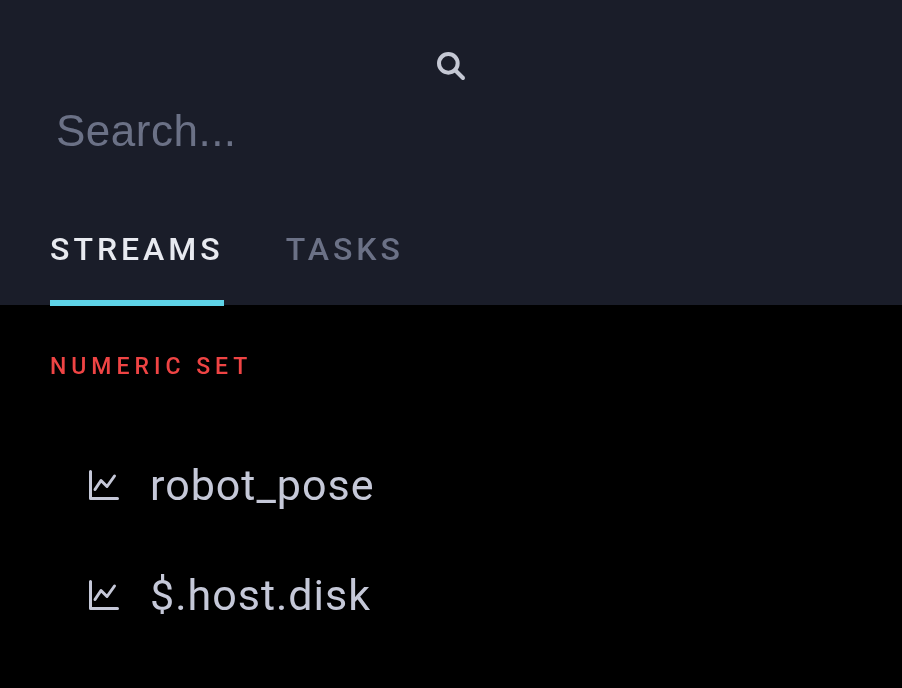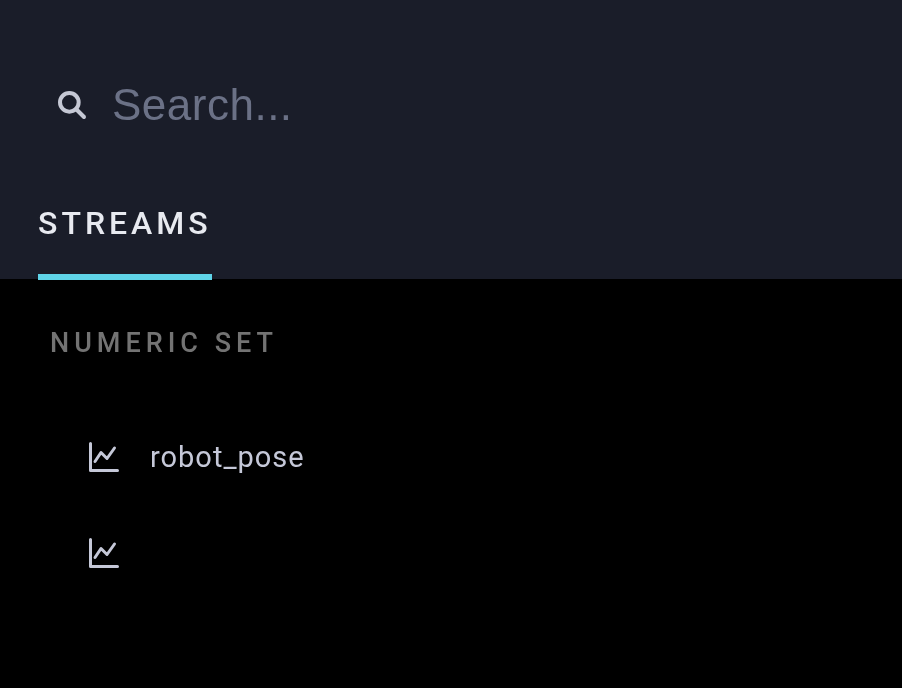--- a/index.html
+++ b/index.html
@@ -14,22 +14,23 @@
       height: 688px;
       overflow: hidden;
     }
     .header {
       background: #1a1d29;
       padding: 0;
     }
     .search-container {
       display: flex;
       align-items: center;
-      padding: 80px 56px 50px 56px;
+      padding: 50px 56px 50px 56px;
       gap: 24px;
+      flex-direction: column;
     }
     .search-icon-wrapper {
       display: flex;
       align-items: center;
       justify-content: center;
     }
     .search-input {
       background: transparent;
       border: none;
       outline: none;
@@ -38,21 +39,21 @@
       font-weight: 400;
       width: 100%;
       letter-spacing: 0.5px;
     }
     .search-input::placeholder {
       color: #6b7186;
     }
     .tabs {
       display: flex;
       gap: 62px;
-      padding: 0 38px;
+      padding: 0 50px;
     }
     .tab {
       font-size: 32px;
       font-weight: 500;
       letter-spacing: 4px;
       padding: 24px 0 32px 0;
       cursor: pointer;
       color: #6b7186;
       border-bottom: 6px solid transparent;
       margin-bottom: -1px;
@@ -62,40 +63,40 @@
       border-bottom-color: #5fd4e8;
     }
     .tab.secondary {
       color: #b8bed0;
     }
     .content {
       background: #000;
       padding: 48px 50px;
     }
     .section-header {
-      font-size: 27px;
+      font-size: 23px;
       font-weight: 500;
       letter-spacing: 5px;
-      color: #737373;
+      color: #ef4444;
       margin-bottom: 50px;
     }
     .list-item {
       display: flex;
       align-items: center;
       gap: 28px;
       padding: 30px 0 30px 36px;
       cursor: pointer;
     }
     .chart-icon-wrapper {
       display: flex;
       align-items: center;
       justify-content: center;
     }
     .item-label {
-      font-size: 29px;
+      font-size: 43px;
       color: #c5c8d8;
       font-weight: 400;
       letter-spacing: 1px;
     }
   </style>
 </head>
 <body>
 
 <div class="header">
   <div class="search-container">
@@ -103,20 +104,23 @@
       <svg width="32" height="32" viewBox="0 0 24 24" fill="none" stroke="#c5c8d4" stroke-width="3" stroke-linecap="round" stroke-linejoin="round">
         <circle cx="10" cy="10" r="7"></circle>
         <line x1="21" y1="21" x2="15" y2="15"></line>
       </svg>
     </span>
     <input type="text" class="search-input" placeholder="Search..." style="">
   </div>
   <div class="tabs">
     <div class="tab active">
       <span>STREAMS</span>
+    </div>
+    <div class="tab">
+      <span>TASKS</span>
     </div>
   </div>
 </div>
 
 <div class="content">
   <div class="section-header">NUMERIC SET</div>
 
   <div class="list-item">
     <span class="chart-icon-wrapper">
       <svg width="36" height="36" viewBox="0 0 24 24" fill="none" stroke="#c5c8d8" stroke-width="2" stroke-linecap="round" stroke-linejoin="round">
@@ -128,14 +132,15 @@
   </div>
 
 
   <div class="list-item">
     <span class="chart-icon-wrapper">
       <svg width="36" height="36" viewBox="0 0 24 24" fill="none" stroke="#c5c8d8" stroke-width="2" stroke-linecap="round" stroke-linejoin="round">
         <path d="M3 3 L3 21 L21 21"></path>
         <path d="M6 15 L10 9 L14 13 L19 6"></path>
       </svg>
     </span>
+    <span class="item-label">$.host.disk</span>
   </div>
 </div>
 
 </body></html>

